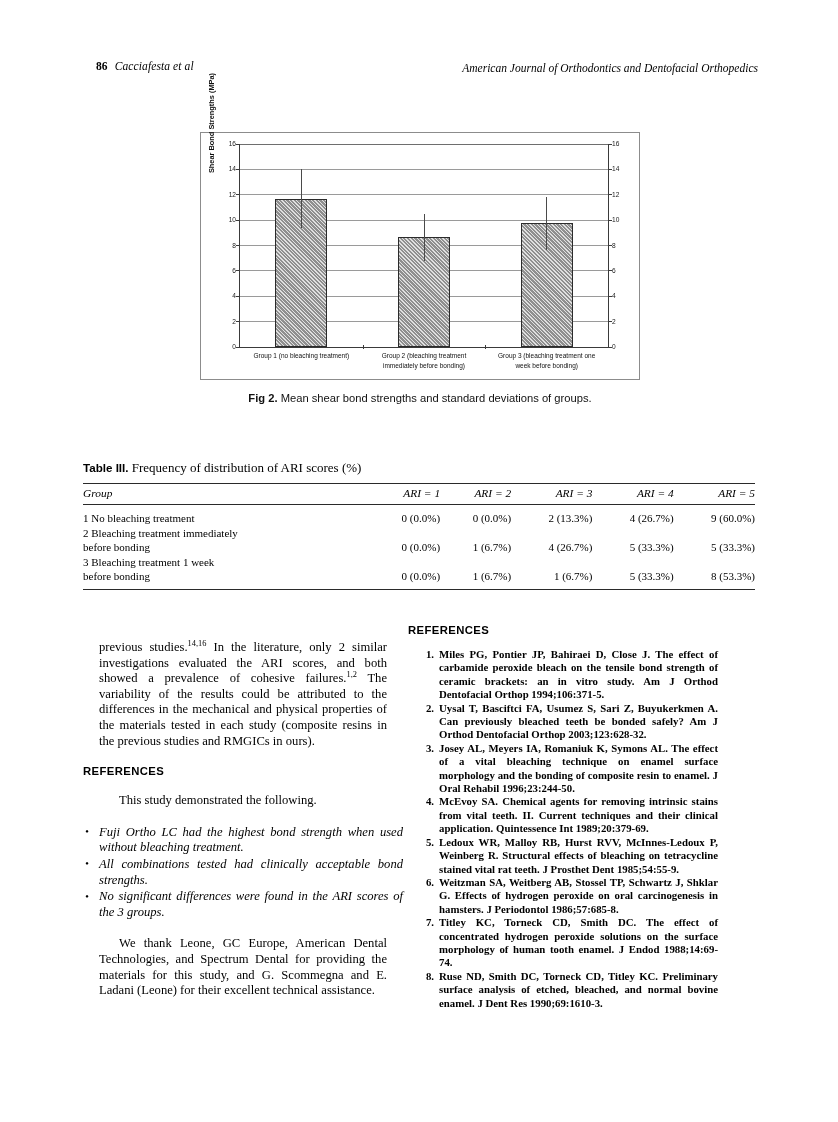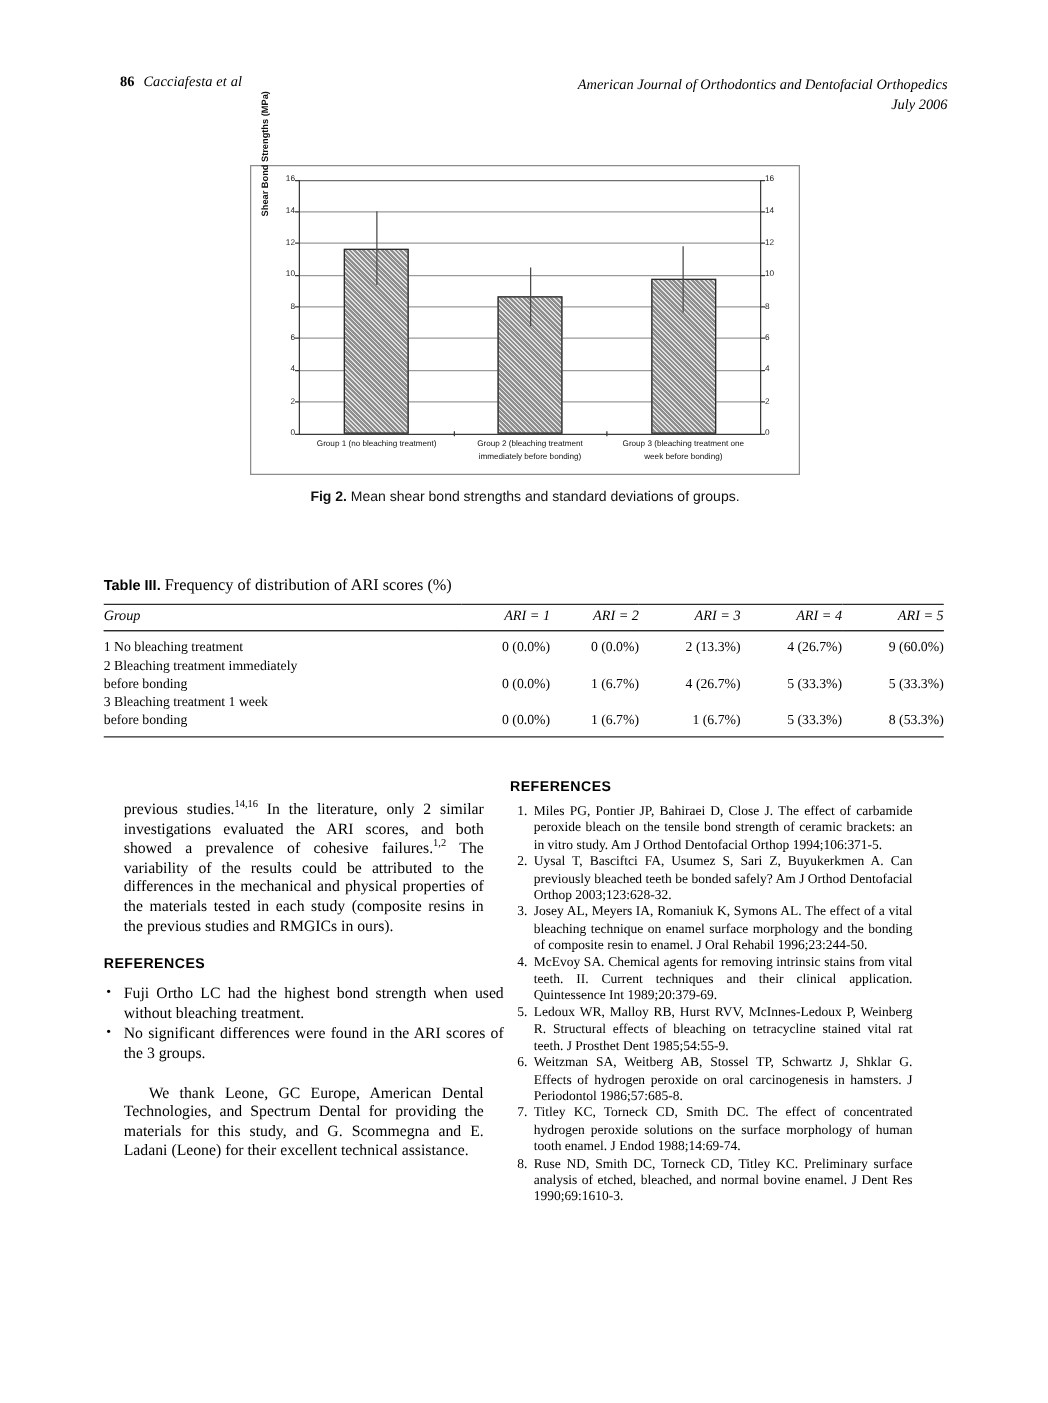--- a/index.html
+++ b/index.html
@@ -242,33 +242,35 @@
     margin: 10px 0 0 0;
     padding: 0;
   }
   ul.bullets li {
     position: relative;
     padding-left: 16px;
     font-size: 12.6px;
     line-height: 15.6px;
     text-align: justify;
     margin-bottom: 1px;
+    font-style: italic;
   }
   ul.bullets li::before {
     content: "\2022";
     position: absolute;
     left: 2px;
     top: -0.5px;
     font-size: 11px;
   }
   ol.refs {
-    margin: 0;
+    margin: 12px;
     padding: 0;
     list-style: none;
     counter-reset: refc;
+    font-weight: bold;
   }
   ol.refs li {
     position: relative;
     padding-left: 19px;
     font-size: 10.8px;
     line-height: 13.4px;
     text-align: justify;
     margin-bottom: 0px;
   }
   ol.refs li::before {
@@ -287,21 +289,20 @@
 <body>
 
 <div class="page">
 
   <div class="runhead">
     <div class="runhead-left">
       <span class="folio">86</span><span>Cacciafesta et al</span>
     </div>
     <div class="runhead-right">
       <div>American Journal of Orthodontics and Dentofacial Orthopedics</div>
-      <div>July 2006</div>
     </div>
   </div>
 
   <div class="figure-box">
     <div class="ylabel">Shear Bond Strengths (MPa)</div>
     <div class="plot-area" id="plot-area">
         <div class="tickmark-l" style="top: 202.5px;"></div>
         <div class="tickmark-r" style="top: 202.5px;"></div>
         <div class="ytick-l" style="top: 199px;">0</div>
         <div class="ytick-r" style="top: 199px;">0</div>
@@ -417,23 +418,25 @@
           </tr>
         </tbody>
     </table>
     <div class="table-rule-bottom"></div>
   </div>
 
   <div class="col-left">
     <p class="body"><span>previous studies.</span><sup class="ref">14,16</sup><span> In the literature, only 2 similar investigations evaluated the ARI scores, and both showed a prevalence of cohesive failures.</span><sup class="ref">1,2</sup><span> The variability of the results could be attributed to the differences in the mechanical and physical properties of the materials tested in each study (composite resins in the previous studies and RMGICs in ours).</span></p>
 
     <h2 class="sechead">REFERENCES</h2>
+    <p class="body indent">This study demonstrated the following.</p>
 
     <ul class="bullets" id="bullet-list">
         <li>Fuji Ortho LC had the highest bond strength when used without bleaching treatment.</li>
+        <li>All combinations tested had clinically acceptable bond strengths.</li>
         <li>No significant differences were found in the ARI scores of the 3 groups.</li>
       </ul>
 
     <p class="body indent ack">We thank Leone, GC Europe, American Dental Technologies, and Spectrum Dental for providing the materials for this study, and G. Scommegna and E. Ladani (Leone) for their excellent technical assistance.</p>
   </div>
 
   <div class="col-right">
     <h2 class="sechead refhead">REFERENCES</h2>
     <ol class="refs" id="ref-list">
         <li>Miles PG, Pontier JP, Bahiraei D, Close J. The effect of carbamide peroxide bleach on the tensile bond strength of ceramic brackets: an in vitro study. Am J Orthod Dentofacial Orthop 1994;106:371-5.</li>

